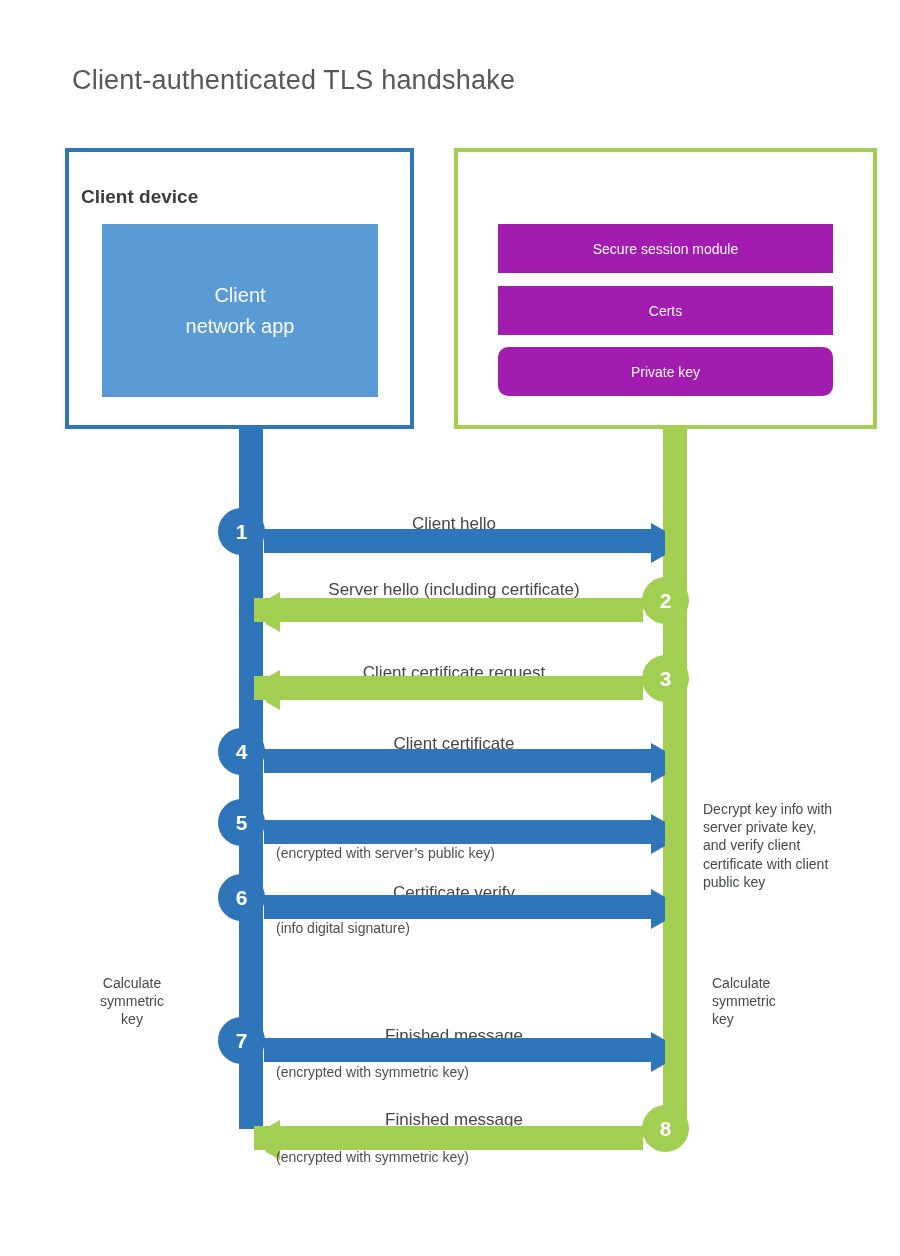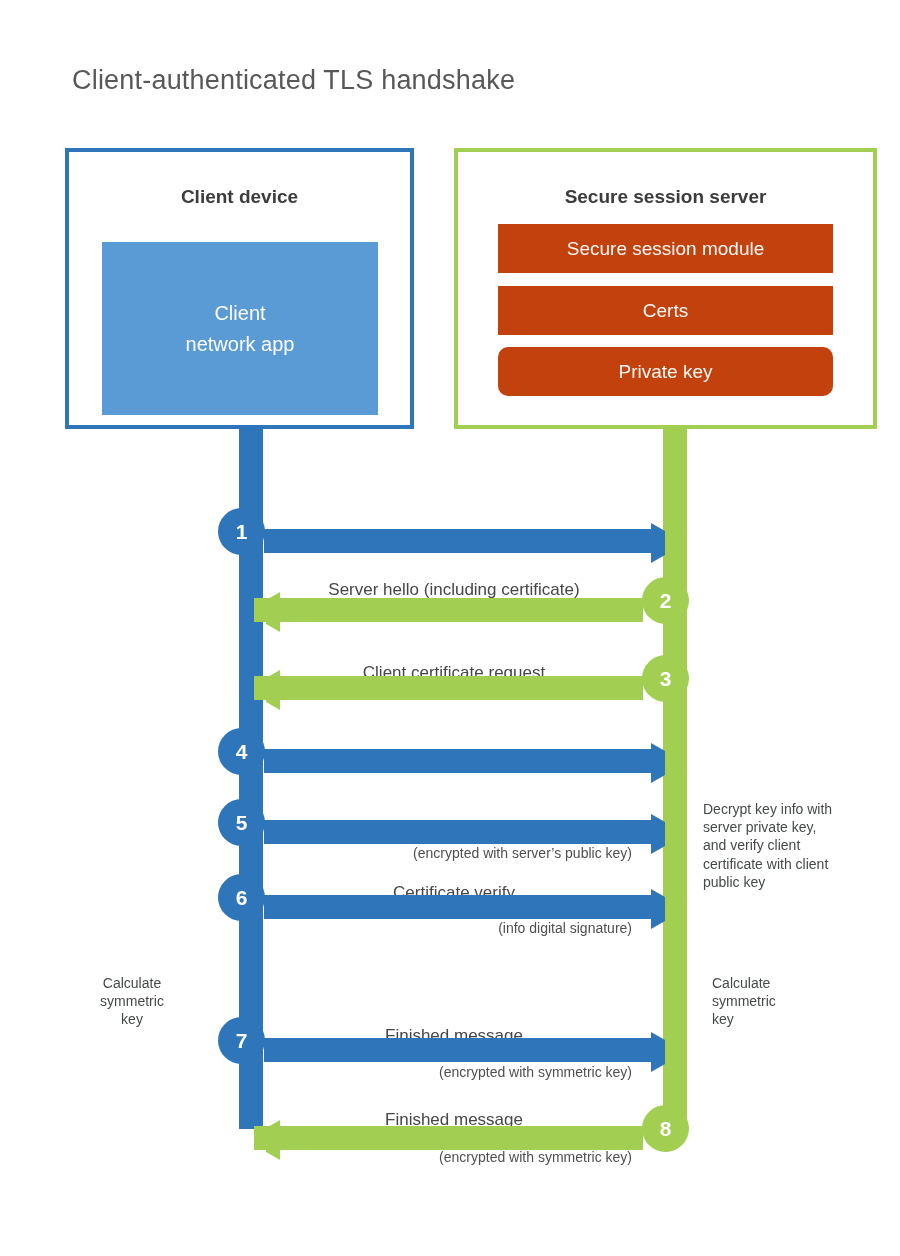--- a/index.html
+++ b/index.html
@@ -11,33 +11,33 @@
   }
   .page-title {
     position:absolute; left:36px; top:29px;
     font-size:27px; font-weight:300; color:#58585a; letter-spacing:0.2px;
   }
   
   .actor-box { position:absolute; background:#fff; }
   .client-box { left:41px; top:124px; width:349px; height:281px; border:4px solid #2e75b9; }
   .server-box { left:430px; top:124px; width:423px; height:281px; border:4px solid #a2ce52; }
   .actor-title {
-    position:absolute; left:0; right:0; top:22px; text-align:center;
+    position:absolute; left:0; right:0; top:22px; text-align:left;
     font-size:19px; font-weight:700; color:#3c3c3c;
   }
   .client-app {
     position:absolute; left:33px; top:72px; width:276px; height:173px;
     background:#5b9bd5; display:flex; align-items:center; justify-content:center;
-    text-align:center; color:#fdfdfd; font-size:20px; line-height:1.55;margin-top:18px;
+    text-align:center; color:#fdfdfd; font-size:20px; line-height:1.55;
   }
   .client-app span { display:inline-block; max-width:150px; }
   .server-bar {
     position:absolute; left:40px; width:335px; height:49px;
-    background:#c2410c; display:flex; align-items:center; justify-content:center;
-    color:rgba(255,255,255,0.97); font-size:19px;
+    background:#a21caf; display:flex; align-items:center; justify-content:center;
+    color:rgba(255,255,255,0.97); font-size:14px;
   }
   .bar-0 { top:72px; } .bar-1 { top:134px; } .bar-2 { top:195px;border-radius:10px; }
   
   .lifeline { position:absolute; width:5px; top:405px; }
   .lifeline.blue { left:215px; height:700px; background:#2e75b9; }
   .lifeline.green { left:639px; height:699px; background:#a2ce52; }
   
   .step-circle {
     position:absolute; width:47px; height:47px; border-radius:50%;
     display:flex; align-items:center; justify-content:center;
@@ -52,21 +52,21 @@
   .arrow-head { position:absolute; width:0; height:0;
     border-top:8px solid transparent; border-bottom:8px solid transparent; }
   .arrow-head.right { border-left:14px solid #2e75b9; left:627px; }
   .arrow-head.left  { border-right:14px solid #a2ce52; left:218px; }
   
   .msg-label {
     position:absolute; left:240px; width:380px; text-align:center;
     font-size:17px; color:#464646;
   }
   .msg-sublabel {
-    position:absolute; left:240px; width:380px; text-align:right;
+    position:absolute; left:240px; width:380px; text-align:left;
     font-size:14px; color:#4f4f4f;
   }
   
   .side-note { position:absolute; font-size:14px; color:#454a49; line-height:1.3; }
   .note-decrypt { left:667px; top:764px; width:160px; text-align:left; }
   .note-calc-left { left:58px; top:938px; width:100px; text-align:center; }
   .note-calc-right { left:676px; top:938px; width:110px; text-align:left; }
 </style>
 </head>
 <body>
@@ -76,43 +76,44 @@
   <div class="page-title">Client-authenticated TLS handshake</div>
 
   <div class="actor-box client-box">
     <div class="actor-title">Client device</div>
     <div class="client-app">
       <span>Client network app</span>
     </div>
   </div>
 
   <div class="actor-box server-box">
-    <div class="actor-title">Secure session server</div>
     <div class="server-bar bar-0">Secure session module</div>
     <div class="server-bar bar-1">Certs</div>
     <div class="server-bar bar-2">Private key</div>
   </div>
 
   <div class="lifeline blue"></div>
   <div class="lifeline green"></div>
 
+  <div class="msg-label" style="top:478px">Client hello</div>
   <div class="arrow-line blue" style="top:505px"></div>
   <div class="arrow-head right" style="top:499px"></div>
   <div class="step-circle blue" style="left:194px;top:484px">1</div>
 
   <div class="msg-label" style="top:544px">Server hello (including certificate)</div>
   <div class="arrow-line green" style="top:574px"></div>
   <div class="arrow-head left" style="top:568px"></div>
   <div class="step-circle green" style="left:618px;top:553px">2</div>
 
   <div class="msg-label" style="top:627px">Client certificate request</div>
   <div class="arrow-line green" style="top:652px"></div>
   <div class="arrow-head left" style="top:646px"></div>
   <div class="step-circle green" style="left:618px;top:631px">3</div>
 
+  <div class="msg-label" style="top:698px">Client certificate</div>
   <div class="arrow-line blue" style="top:725px"></div>
   <div class="arrow-head right" style="top:719px"></div>
   <div class="step-circle blue" style="left:194px;top:704px">4</div>
 
   <div class="arrow-line blue" style="top:796px"></div>
   <div class="arrow-head right" style="top:790px"></div>
   <div class="msg-sublabel" style="top:809px">(encrypted with server’s public key)</div>
   <div class="step-circle blue" style="left:194px;top:775px">5</div>
 
   <div class="msg-label" style="top:847px">Certificate verify</div>

